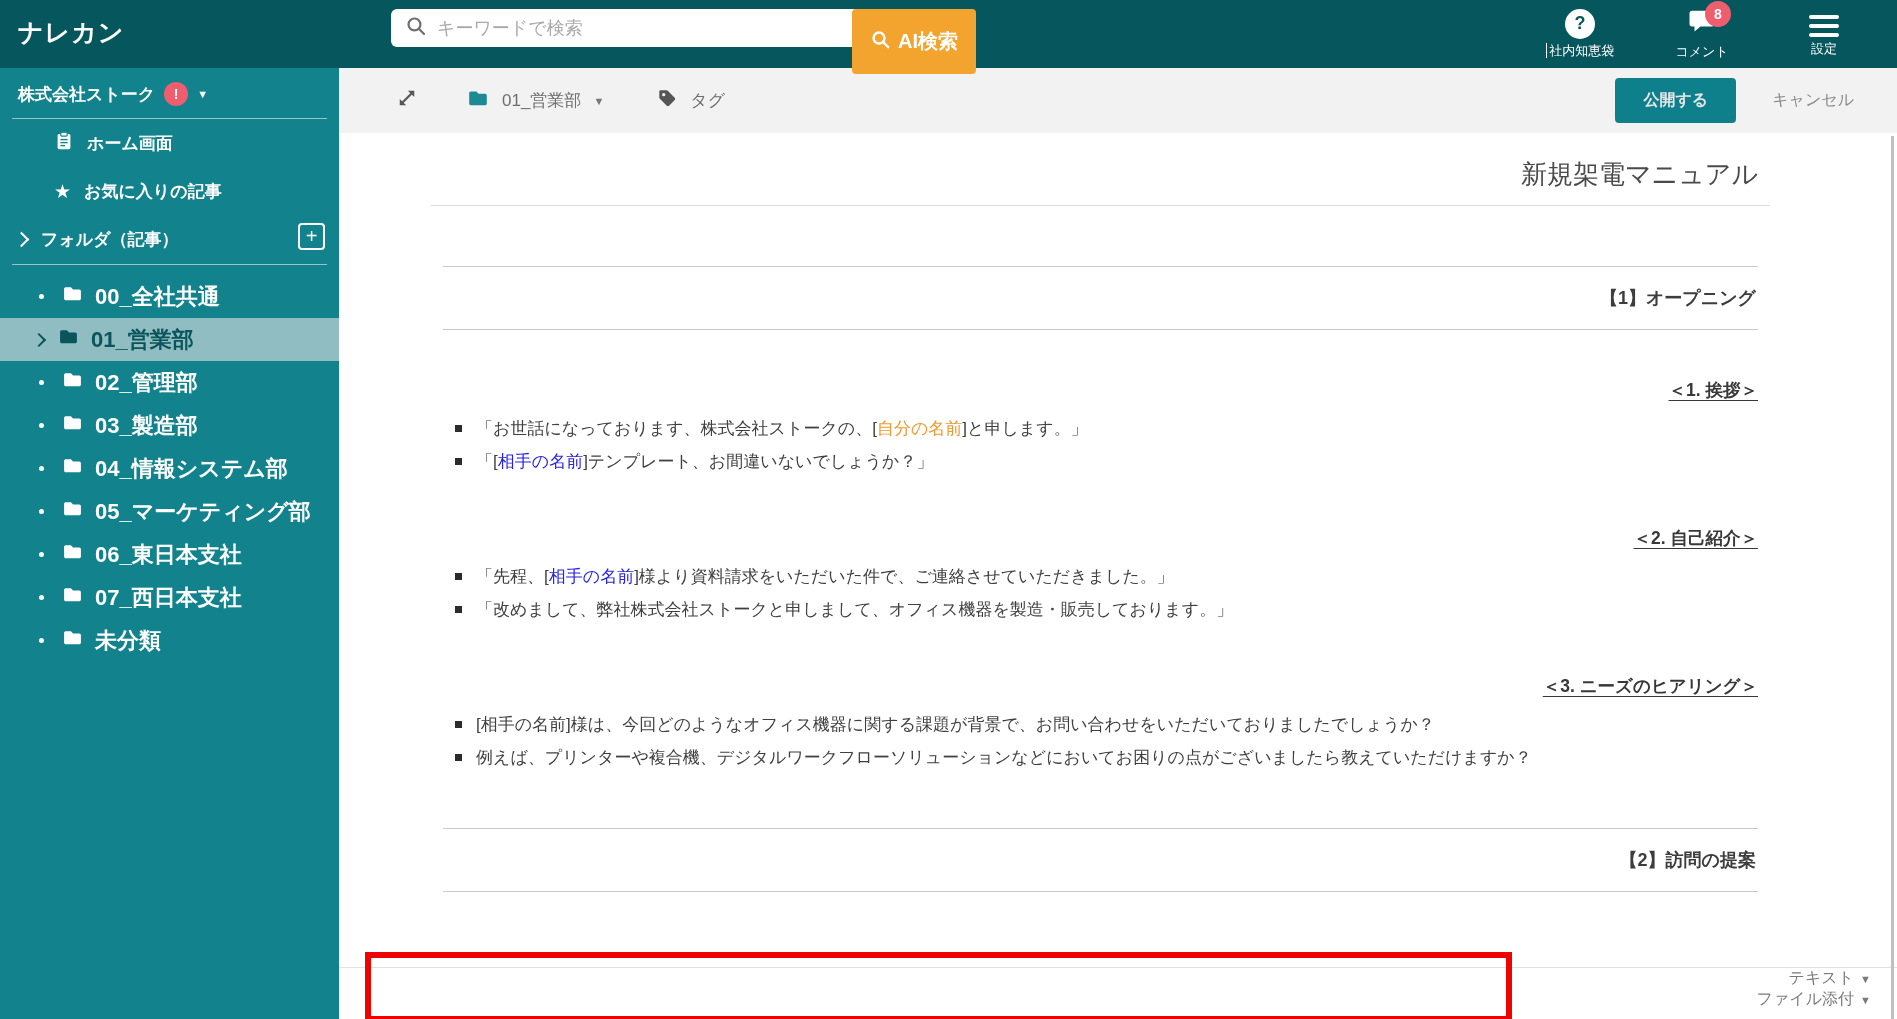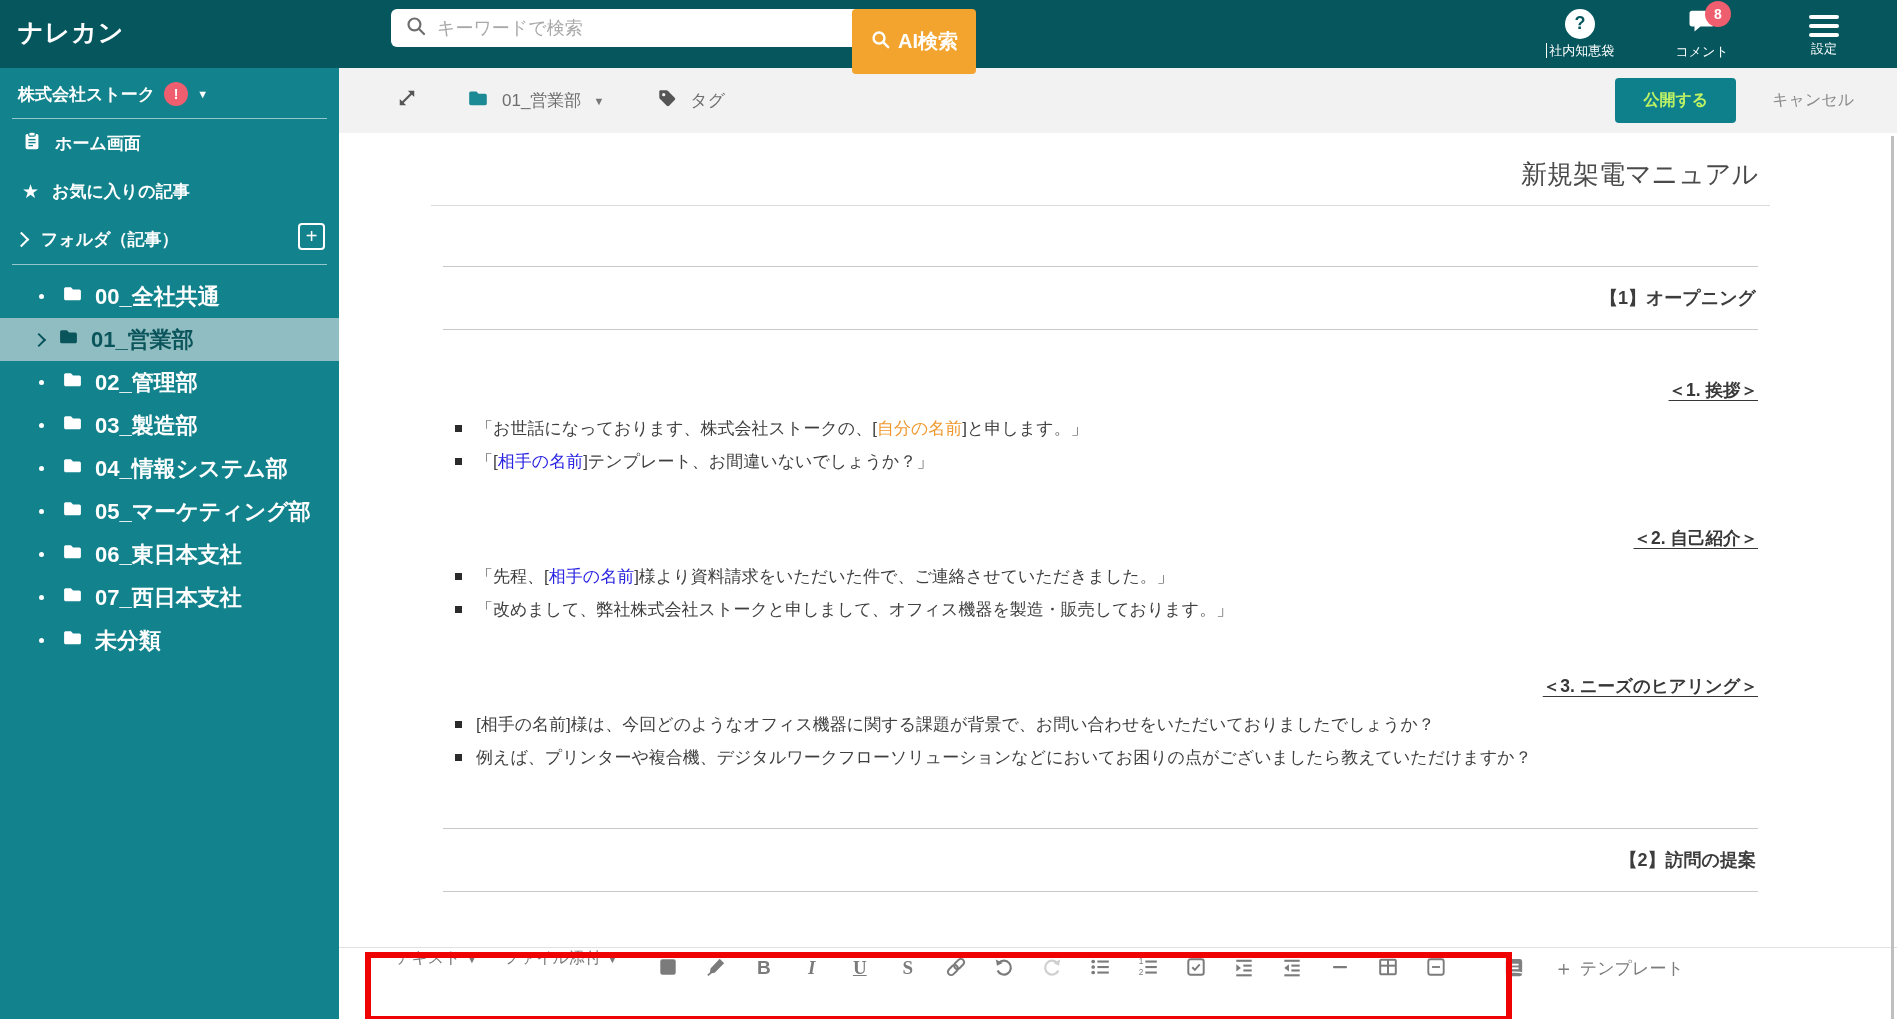--- a/index.html
+++ b/index.html
@@ -27,39 +27,39 @@
   .label-row{display:flex;align-items:center;}
   .text-caret{display:inline-block;width:1.5px;height:15px;background:#fff;margin-right:2px;}
   
   .sidebar{position:absolute;left:0;top:68px;width:339px;bottom:0;background:var(--c-sidebar,#12828c);color:#fff;z-index:3;}
   .company-row{display:flex;align-items:center;gap:9px;padding:14px 0 12px 18px;cursor:pointer;}
   .company-name{font-size:17px;font-weight:bold;}
   .alert-badge{width:24px;height:24px;border-radius:50%;background:var(--c-badge,#ee5e6e);color:#fff;font-weight:bold;
     font-size:14px;display:flex;align-items:center;justify-content:center;}
   .caret{font-size:11px;color:#fff;}
   .side-divider{border:none;border-top:1px solid rgba(255,255,255,.55);margin:0 12px;}
-  .nav-item{display:flex;align-items:center;gap:13px;padding:12px 0 12px 22px;font-size:17px;font-weight:bold;cursor:pointer;}
+  .nav-item{display:flex;align-items:center;gap:13px;padding:12px 0 12px 22px;font-size:17px;font-weight:bold;cursor:pointer;margin-left:32px;}
   .folders-header{display:flex;align-items:center;gap:12px;padding:13px 0 13px 16px;font-size:17px;font-weight:bold;position:relative;cursor:pointer;}
   .plus-btn{position:absolute;right:14px;top:8px;width:27px;height:27px;border:2px solid #fff;border-radius:4px;background:transparent;
     color:#fff;font-size:20px;line-height:23px;text-align:center;cursor:pointer;padding:0;}
   .folder-list{list-style:none;margin:10px 0 0 0;padding:0;}
   .folder-item{display:flex;align-items:center;gap:11px;height:43px;padding-left:34px;font-size:22px;font-weight:bold;cursor:pointer;}
   .folder-item.selected{background:var(--c-selected,#8fbdc1);color:#0a545b;}
   .dot{width:5px;height:5px;border-radius:50%;background:#fff;margin:0 6px 0 5px;}
   .chev{width:9px;height:9px;border-right:2.5px solid currentColor;border-bottom:2.5px solid currentColor;
     transform:rotate(-45deg);margin-right:2px;}
   .chev.small{width:8px;height:8px;}
   .ficon{flex:0 0 auto;}
   
   .header-row{position:absolute;left:339px;top:68px;right:0;height:65px;background:#f2f2f3;z-index:2;
     display:flex;align-items:center;}
   .bc{display:flex;align-items:center;color:#6e6e6e;font-size:17px;}
   .bc .folder-teal{color:#1b8a94;}
   .hdr-btns{position:absolute;right:37px;top:0;height:65px;display:flex;align-items:center;gap:30px;}
-  .publish-btn{background:var(--c-accent,#0e808c);color:#bef264;border:none;border-radius:4px;font-size:16px;font-weight:bold;
+  .publish-btn{background:var(--c-accent,#0e808c);color:#e5e5e5;border:none;border-radius:4px;font-size:16px;font-weight:bold;
     padding:12px 28px;cursor:pointer;}
   .cancel-btn{background:transparent;border:none;color:#8a8a8a;font-size:16px;cursor:pointer;}
   
   .document{position:absolute;left:339px;top:133px;right:0;bottom:72px;background:#fff;overflow:hidden;
     padding:0 139px 0 104px;box-sizing:border-box;text-align:right;}
   .doc-title{font-size:26px;color:#4a4a4a;font-weight:500;margin:24px 0 13px 0;}
   .title-hr{border:none;border-top:1px solid #dcdcdc;margin:0 -12px;}
   .section-banner{border-top:1px solid #c9c9c9;border-bottom:1px solid #c9c9c9;padding:19px 2px;
     font-size:18px;font-weight:bold;color:#3d3d3d;}
   .banner-1{margin-top:60px;}
@@ -67,22 +67,22 @@
   .subheading{font-size:17.5px;font-weight:bold;color:#383838;text-decoration:underline;text-underline-offset:4px;
     margin:48px 0 10px 0;}
   .bullets{list-style:none;margin:0;padding:0 0 0 12px;}
   .bullets li{display:flex;gap:14px;font-size:17px;line-height:33px;color:#3f3f3f;}
   .bullets .marker{flex:0 0 auto;width:7px;height:7px;background:#2b2b2b;margin-top:13px;}
   .seg-orange{color:var(--c-orange-text,#f0982e);}
   .seg-blue{color:var(--c-blue-text,#2823e1);}
   
   .scrollbar-line{position:absolute;right:3px;top:136px;bottom:0;width:3px;background:#bfbfbf;z-index:6;}
   
-  .editor-toolbar{position:absolute;left:339px;right:0;bottom:0;height:72px;background:#fff;border-top:1px solid #e2e2e2;
-    display:flex;align-items:flex-start;padding-left:56px;box-sizing:border-box;color:#7b7b7b;z-index:3;}
+  .editor-toolbar{position:absolute;left:339px;right:0;bottom:0;height:52px;background:#fff;border-top:1px solid #e2e2e2;
+    display:flex;align-items:flex-end;padding-left:56px;box-sizing:border-box;color:#7b7b7b;z-index:3;flex-direction:column;}
   .tb-drop{display:flex;align-items:center;gap:6px;font-size:16px;color:#7b7b7b;cursor:pointer;margin-right:26px;}
   .tb-drop .caret{color:#7b7b7b;}
   .tb-icons{display:flex;align-items:center;}
   .tb-btn{width:48px;height:40px;display:flex;align-items:center;justify-content:center;background:none;border:none;
     cursor:pointer;color:#7b7b7b;padding:0;}
   .tb-btn.disabled{color:#cfcfcf;cursor:default;}
   .tb-btn .glyph{font-size:19px;font-weight:bold;font-family:"Liberation Serif","DejaVu Serif",serif;}
   .glyph.g-bold{font-family:"Liberation Sans","DejaVu Sans",sans-serif;}
   .glyph.g-italic{font-style:italic;font-weight:bold;}
   .glyph.g-underline{text-decoration:underline;font-weight:bold;}

